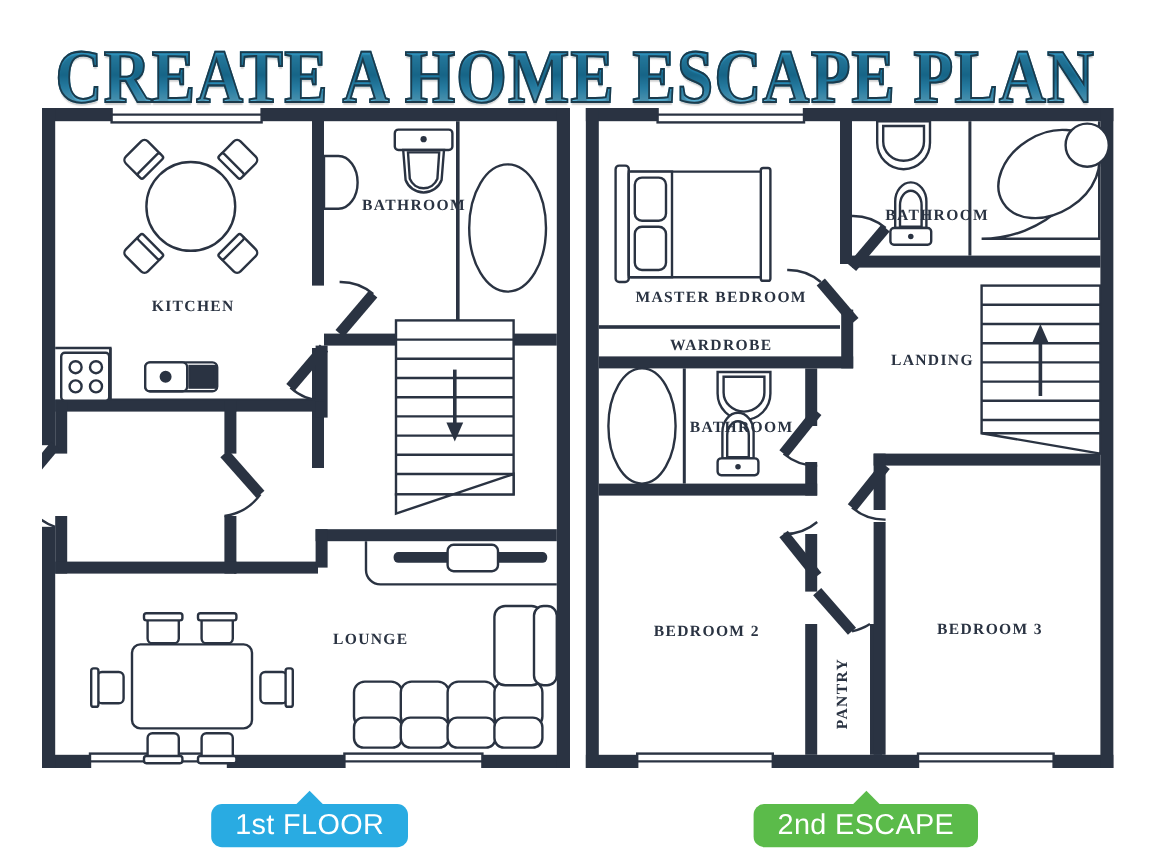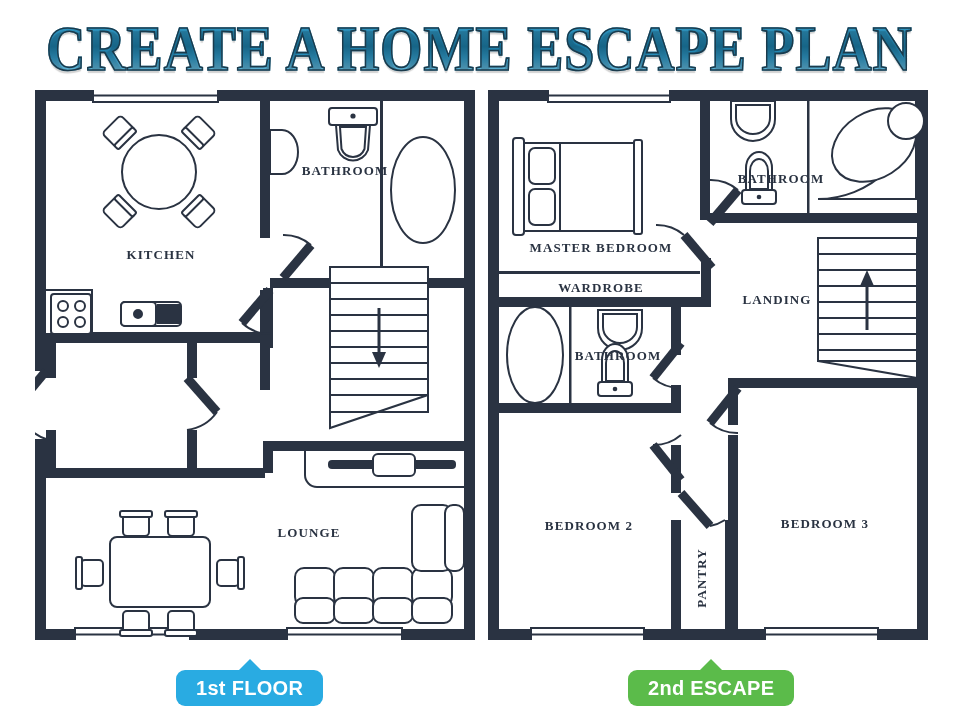--- a/index.html
+++ b/index.html
@@ -7,21 +7,21 @@
     width:960px;height:720px;
     background:#ffffff;
     font-family:"Liberation Sans", sans-serif;
     overflow:hidden;
     position:relative;
   }
   #page{position:relative;width:960px;height:720px;}
 
   
   .title-wrap{
-    position:absolute;left:0;top:18px;width:960px;
+    position:absolute;left:0;top:34px;width:960px;
     text-align:center;
   }
   .title{
     display:inline-block;
     font-family:"Liberation Serif", serif;
     font-size:52px;
     font-weight:bold;
     letter-spacing:1px;
     line-height:1;
     text-transform:uppercase;
@@ -42,22 +42,22 @@
   .plan svg{display:block;}
 
   
   .badge{
     position:absolute;
     height:36px;
     border-radius:9px;
     display:flex;align-items:center;justify-content:center;
     color:#ffffff;
     font-family:"Liberation Sans", sans-serif;
-    font-weight:bold;
-    font-size:20px;
+    font-weight:normal;
+    font-size:24px;
     letter-spacing:.3px;
     padding:0 20px;
     box-sizing:border-box;
   }
   .badge .pointer{
     position:absolute;
     top:-11px;left:50%;margin-left:-12px;
     width:0;height:0;
     border-left:12px solid transparent;
     border-right:12px solid transparent;

